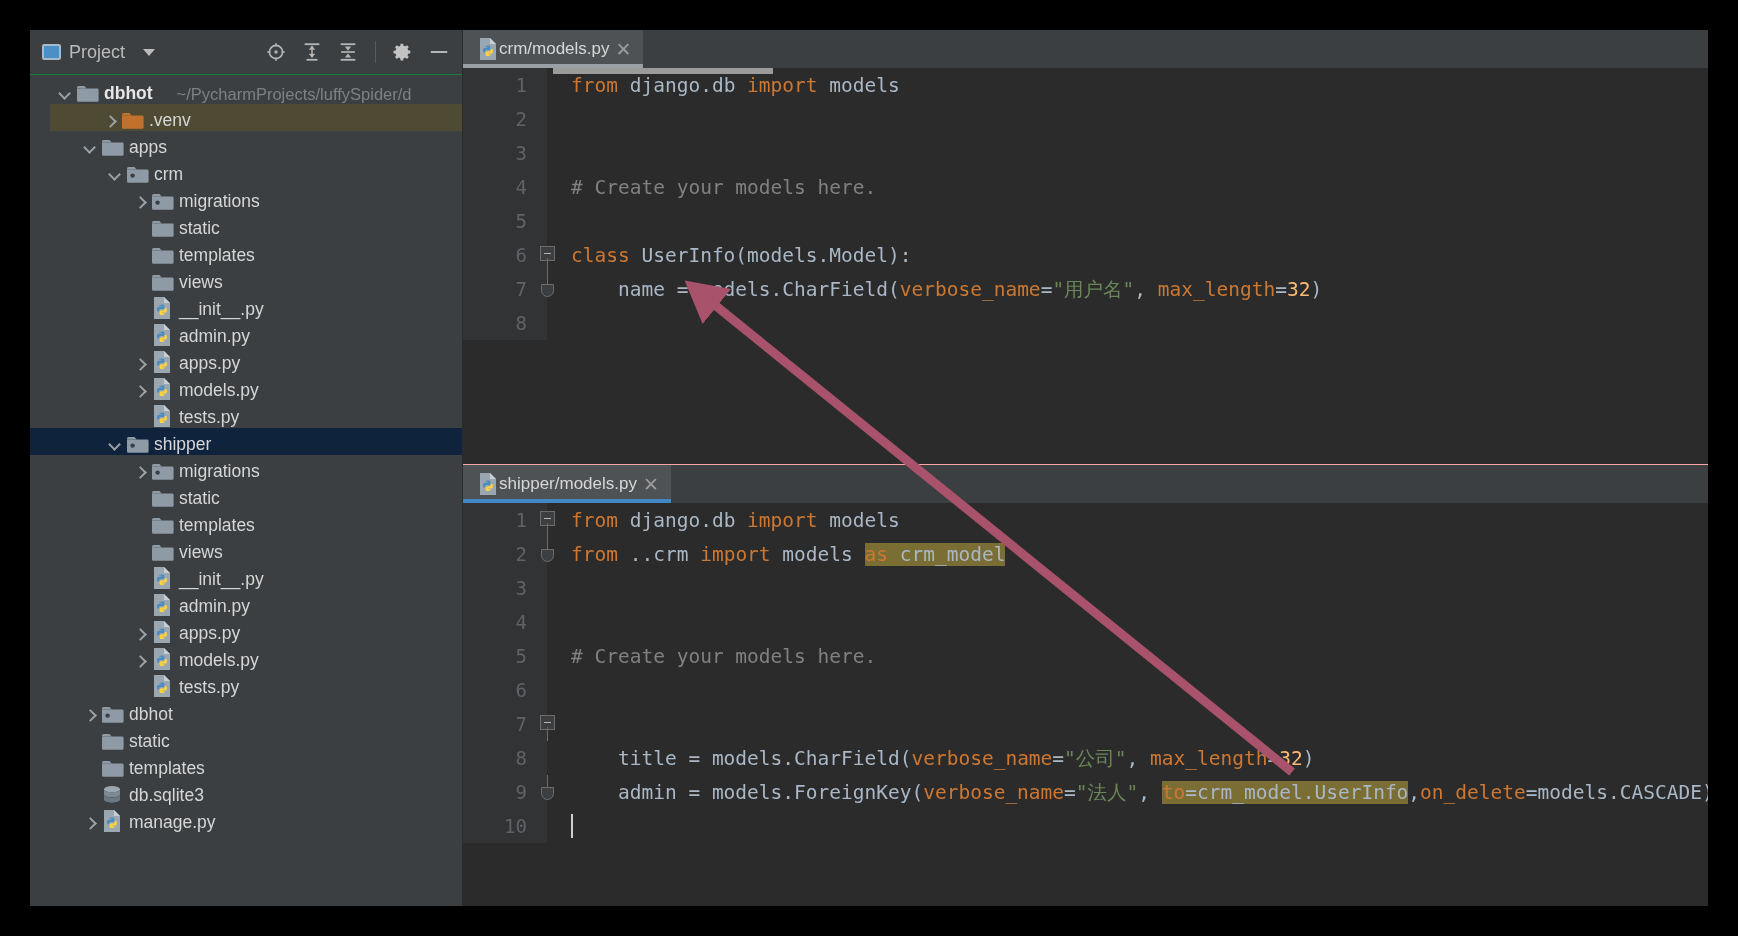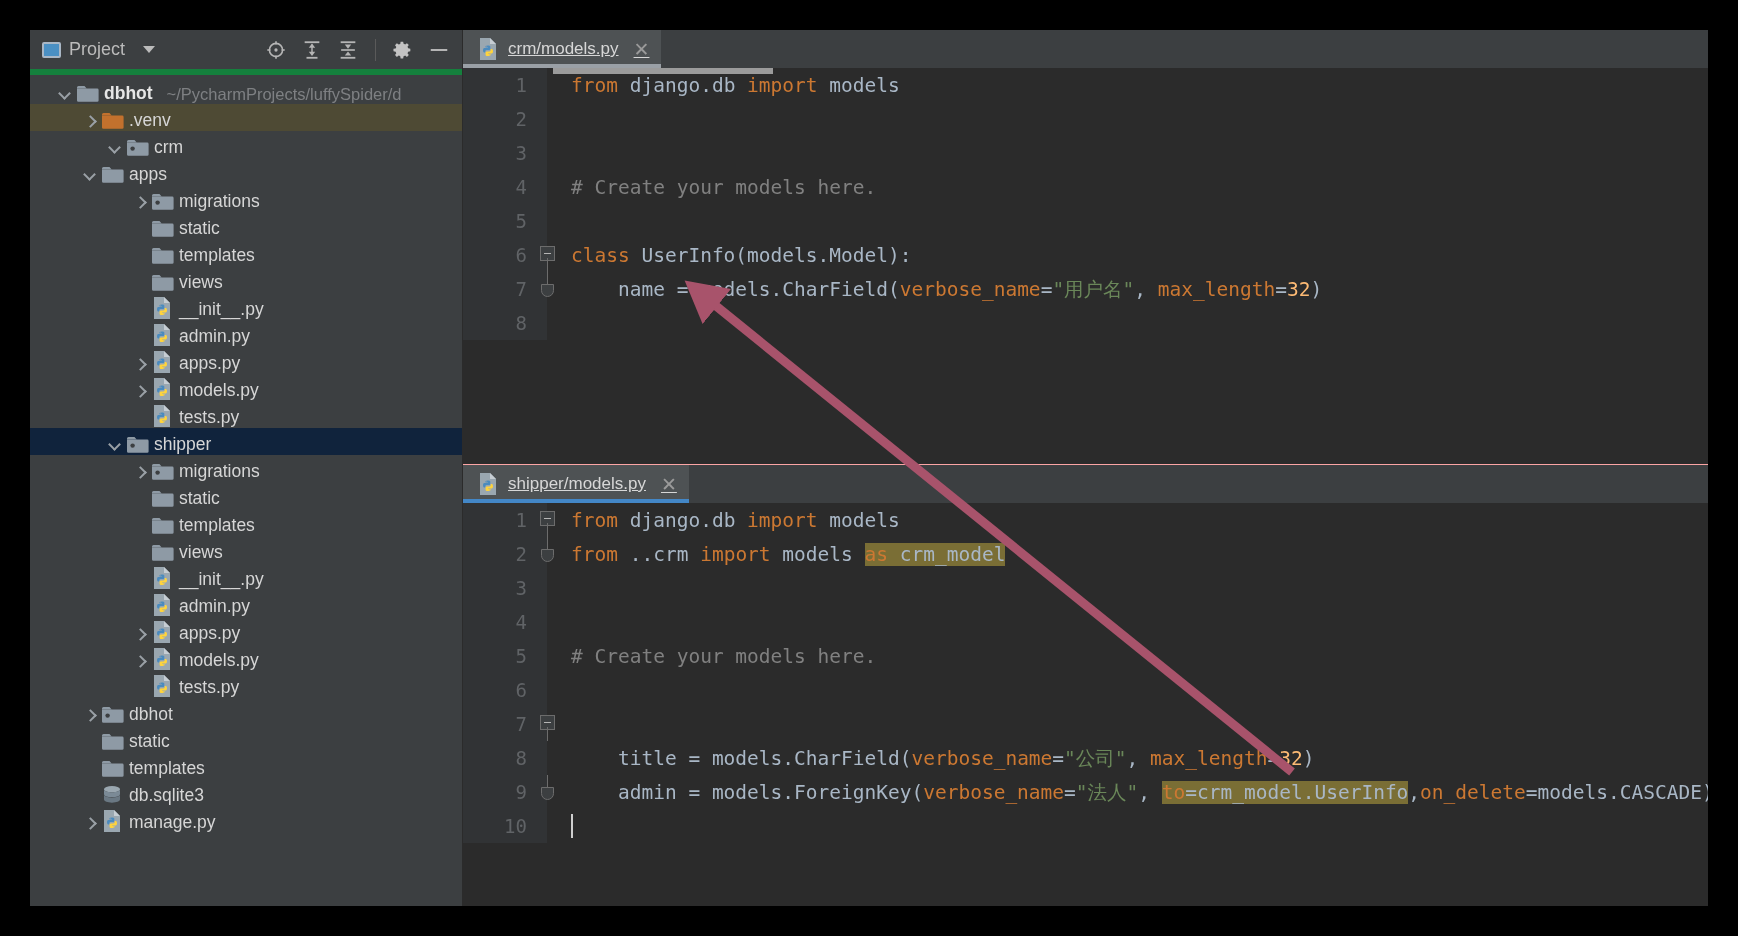--- a/index.html
+++ b/index.html
@@ -33,21 +33,21 @@
     position: relative;
     flex: 0 0 433px;
     border-right: 1px solid #2b2b2b;
   }
   #project-toolbar {
     height: 45px;
     display: flex;
     align-items: center;
     padding: 0 8px 0 12px;
     background: #3c3f41;
-    border-bottom: 6px solid #15803d;
+    border-bottom: 1px solid #15803d;
   }
   .pt-title {
     display: flex; align-items: center; gap: 8px;
     color: #bbbbbb; font-size: 18px;
   }
   .proj-glyph {
     width: 19px; height: 16px;
     border: 2px solid #a9b7c6;
     background: #4a90c4;
     border-radius: 2px;
@@ -79,21 +79,21 @@
   }
   .row {
     height: 27px;
     display: flex;
     align-items: flex-end;
     color: #d6d6d6;
     font-size: 17.5px;
     white-space: nowrap;
     position: relative;
   }
-  .row.sel-venv { background: #4e4a34; }
+  .row.sel-venv { background: #4e4a34; margin-left: 20px; }
   .row.sel-shipper { background: #10233c; }
   .arrow {
     width: 18px; height: 18px;
     flex: 0 0 18px;
     position: relative;
     margin-right: 2px;
   }
   .arrow.right::before {
     content: "";
     position: absolute; left: 5px; top: 4px;
@@ -106,21 +106,21 @@
     content: "";
     position: absolute; left: 4px; top: 3px;
     width: 7px; height: 7px;
     border-right: 2px solid #9aa0a6;
     border-bottom: 2px solid #9aa0a6;
     transform: rotate(45deg);
   }
   .icon-wrap { width: 26px; flex: 0 0 26px; display: flex; align-items: center; }
   .lbl { margin-left: 2px; }
   .lbl.bold { font-weight: bold; color: #e6e6e6; }
-  .path-hint { color: #7e8083; margin-left: 14px; font-size: 16.5px; }
+  .path-hint { color: #7e8083; margin-left: 24px; font-size: 16.5px; }
 
   
   .fi { display: block; }
 
   
   #editors {
     flex: 1 1 auto;
     position: relative;
     background: #2b2b2b;
     display: flex;
@@ -131,27 +131,26 @@
   #pane-bottom { height: 442px; background: #2b2b2b; border-top: 1px solid #fca5a5;}
 
   .tabbar {
     height: 38px;
     background: #3c3f41;
     display: flex;
     align-items: stretch;
     position: relative;
   }
   .tab {
-    display: flex; align-items: center; gap: 9px;
+    display: flex; align-items: center; 
     padding: 0 12px 0 14px;
     background: #4e5254;
     color: #d7d7d7;
     font-size: 17px;
     position: relative;
-    text-decoration: underline;
   }
   .tab .tab-underline {
     position: absolute; left: 0; right: 0; bottom: 0; height: 4px;
     background: #9aa0a6;
   }
   .tab.active .tab-underline { background: #4387c7; }
   .tab-close {
     color: #9a9a9a; font-size: 19px; line-height: 1; margin-left: 6px;
   }
   .tabfill { flex: 1 1 auto; background: #3c3f41; }
@@ -315,41 +314,41 @@
             <span class="arrow right"></span>
             <span class="icon-wrap">
               <svg width="24" height="20" viewBox="0 0 24 20" class="fi">
                 <path d="M1 3.5a1.5 1.5 0 011.5-1.5h6l2.2 2.4H1z" fill="#c2712d"></path>
                 <path d="M1 4.6h20.2a1.4 1.4 0 011.4 1.4v10.4a1.4 1.4 0 01-1.4 1.4H2.4A1.4 1.4 0 011 16.4z" fill="#c2712d"></path>
               </svg>
             </span>
             <span class="lbl">.venv</span>
           </div>
           <div class="row">
+            <div style="width: 51px; flex: 0 0 51px;"></div>
+            <span class="arrow down"></span>
+            <span class="icon-wrap">
+              <svg width="24" height="20" viewBox="0 0 24 20" class="fi">
+                <path d="M1 3.5a1.5 1.5 0 011.5-1.5h6l2.2 2.4H1z" fill="#8e9aa5"></path>
+                <path d="M1 4.6h20.2a1.4 1.4 0 011.4 1.4v10.4a1.4 1.4 0 01-1.4 1.4H2.4A1.4 1.4 0 011 16.4z" fill="#8e9aa5"></path>
+              </svg>
+            </span>
+            <span class="lbl">apps</span>
+          </div>
+          <div class="row">
             <div style="width: 76px; flex: 0 0 76px;"></div>
             <span class="arrow down"></span>
             <span class="icon-wrap">
               <svg width="24" height="20" viewBox="0 0 24 20" class="fi">
                 <path d="M1 3.5a1.5 1.5 0 011.5-1.5h6l2.2 2.4H1z" fill="#8e9aa5"></path>
                 <path d="M1 4.6h20.2a1.4 1.4 0 011.4 1.4v10.4a1.4 1.4 0 01-1.4 1.4H2.4A1.4 1.4 0 011 16.4z" fill="#8e9aa5"></path>
                 <circle cx="6.6" cy="10.6" r="2.2" fill="#3c3f41"></circle>
               </svg>
             </span>
             <span class="lbl">crm</span>
-          </div>
-          <div class="row">
-            <div style="width: 51px; flex: 0 0 51px;"></div>
-            <span class="arrow down"></span>
-            <span class="icon-wrap">
-              <svg width="24" height="20" viewBox="0 0 24 20" class="fi">
-                <path d="M1 3.5a1.5 1.5 0 011.5-1.5h6l2.2 2.4H1z" fill="#8e9aa5"></path>
-                <path d="M1 4.6h20.2a1.4 1.4 0 011.4 1.4v10.4a1.4 1.4 0 01-1.4 1.4H2.4A1.4 1.4 0 011 16.4z" fill="#8e9aa5"></path>
-              </svg>
-            </span>
-            <span class="lbl">apps</span>
           </div>
           <div class="row">
             <div style="width: 101px; flex: 0 0 101px;"></div>
             <span class="arrow right"></span>
             <span class="icon-wrap">
               <svg width="24" height="20" viewBox="0 0 24 20" class="fi">
                 <path d="M1 3.5a1.5 1.5 0 011.5-1.5h6l2.2 2.4H1z" fill="#8e9aa5"></path>
                 <path d="M1 4.6h20.2a1.4 1.4 0 011.4 1.4v10.4a1.4 1.4 0 01-1.4 1.4H2.4A1.4 1.4 0 011 16.4z" fill="#8e9aa5"></path>
                 <circle cx="6.6" cy="10.6" r="2.2" fill="#3c3f41"></circle>
               </svg>

